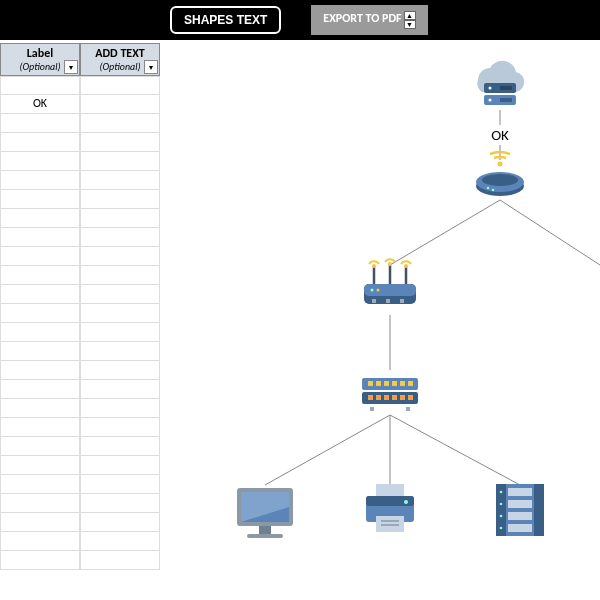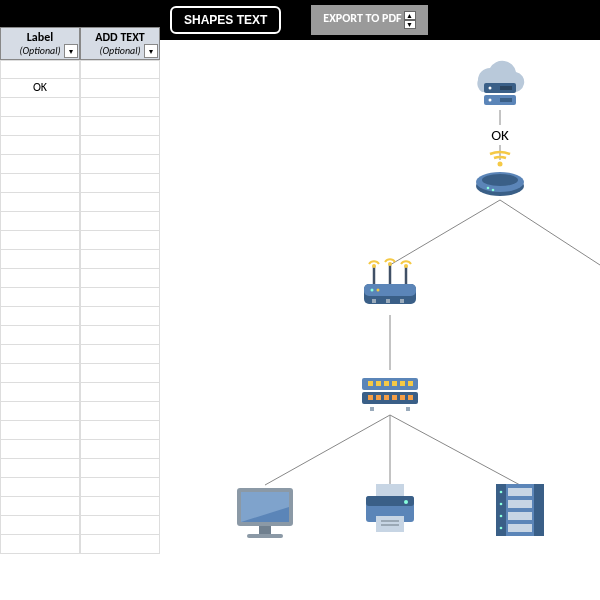--- a/index.html
+++ b/index.html
@@ -2,21 +2,21 @@
 <html><head>
 <meta charset="utf-8">
 <style>
   * { box-sizing: border-box; margin: 0; padding: 0; }
   body { font-family: Calibri, Arial, sans-serif; font-size: 13px; background: #fff; width: 600px; height: 600px; overflow: hidden; position: relative; }
   .topbar { background: #000; height: 40px; display: flex; align-items: center; padding-left: 170px; gap: 30px; }
   .btn-outline { background: transparent; border: 2px solid #fff; color: #fff; border-radius: 6px; padding: 5px 12px; font-weight: bold; font-size: 12px; cursor: pointer; }
   .btn-gray { background: #9a9a9a; color: #fff; border: none; padding: 6px 12px; font-weight: bold; font-size: 12px; cursor: pointer; display:flex; align-items:flex-start; gap:2px;}
   .spinner { display:flex; flex-direction:column; }
   .spin-btn { width: 12px; height: 9px; background:#fff; border:1px solid #666; font-size:7px; line-height:7px; text-align:center; cursor:pointer; color:#000;}
-  .grid { position: absolute; top: 27px; left: 0; width: 170px; }
+  .grid { position: absolute; top: 43px; left: 0; width: 170px; }
   .hdr-row { display: flex; }
   .hdr-cell { width: 80px; background: #d6dce5; border: 1px solid #888; text-align: center; padding: 2px 0; position: relative; }
   .hdr-cell .t1 { font-weight: bold; font-size: 12px; display:block;}
   .hdr-cell .t2 { font-style: italic; font-size: 10px; display:block;}
   .filter { position:absolute; right:1px; bottom:1px; width:14px; height:14px; background:#fff; border:1px solid #888; font-size:8px; line-height:12px; text-align:center; cursor:pointer;}
   .row { display: flex; }
   .cell { width: 80px; height: 19px; border: 1px solid #ddd; border-top:none; padding: 1px 4px; font-size: 12px; text-align:center;}
   .row:first-of-type .cell { border-top:1px solid #ddd;}
   .canvas { position: absolute; top: 40px; left: 170px; right: 0; bottom: 0; }
   .canvas svg { width: 100%; height: 100%; }

